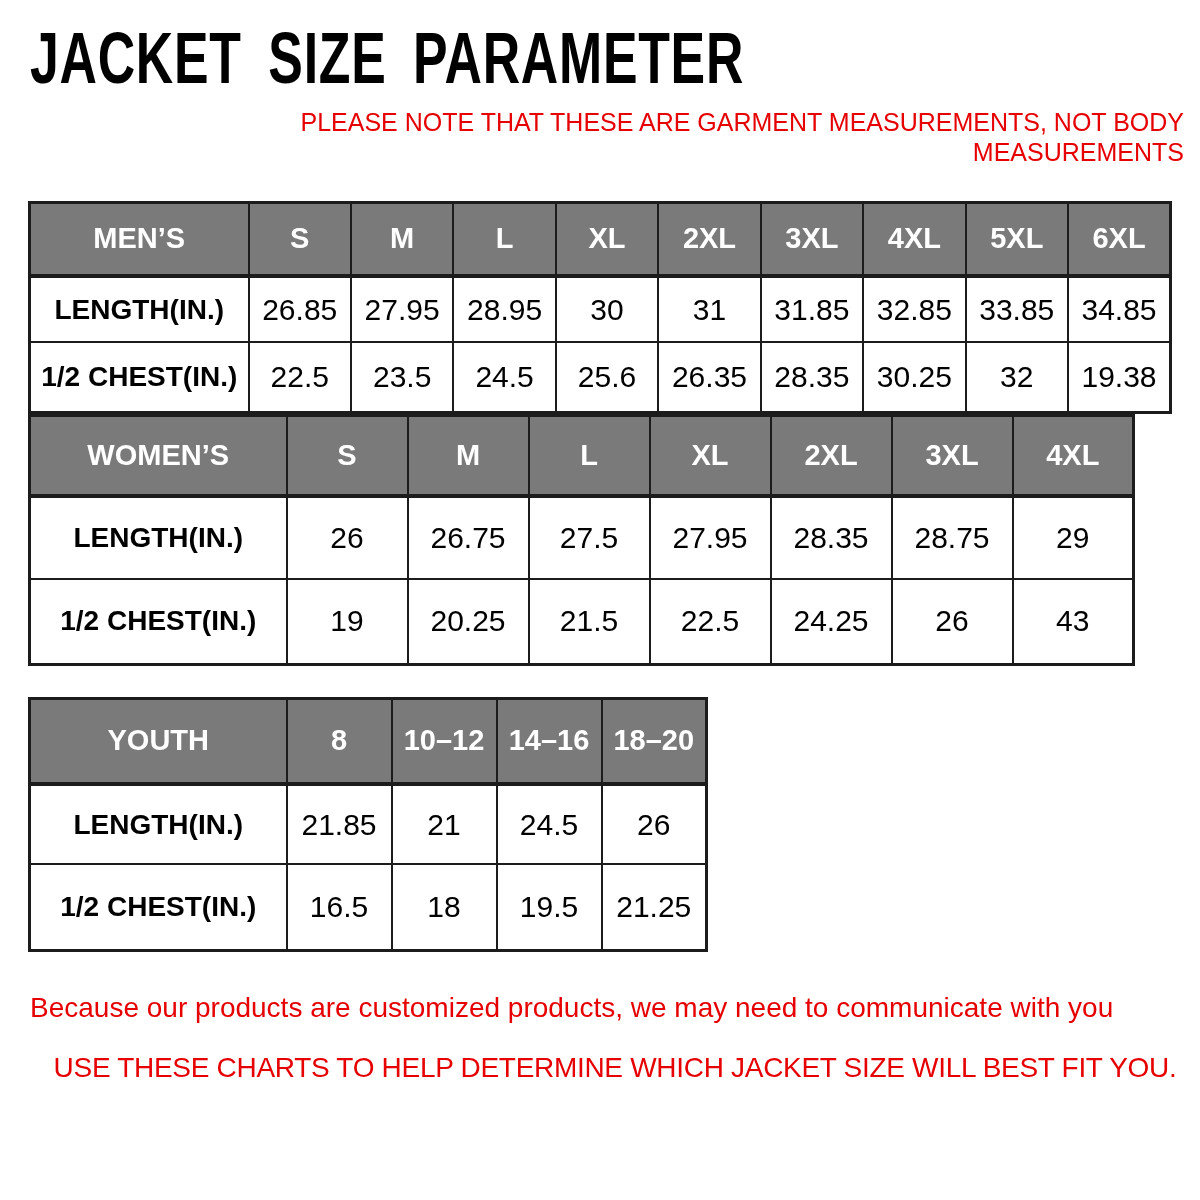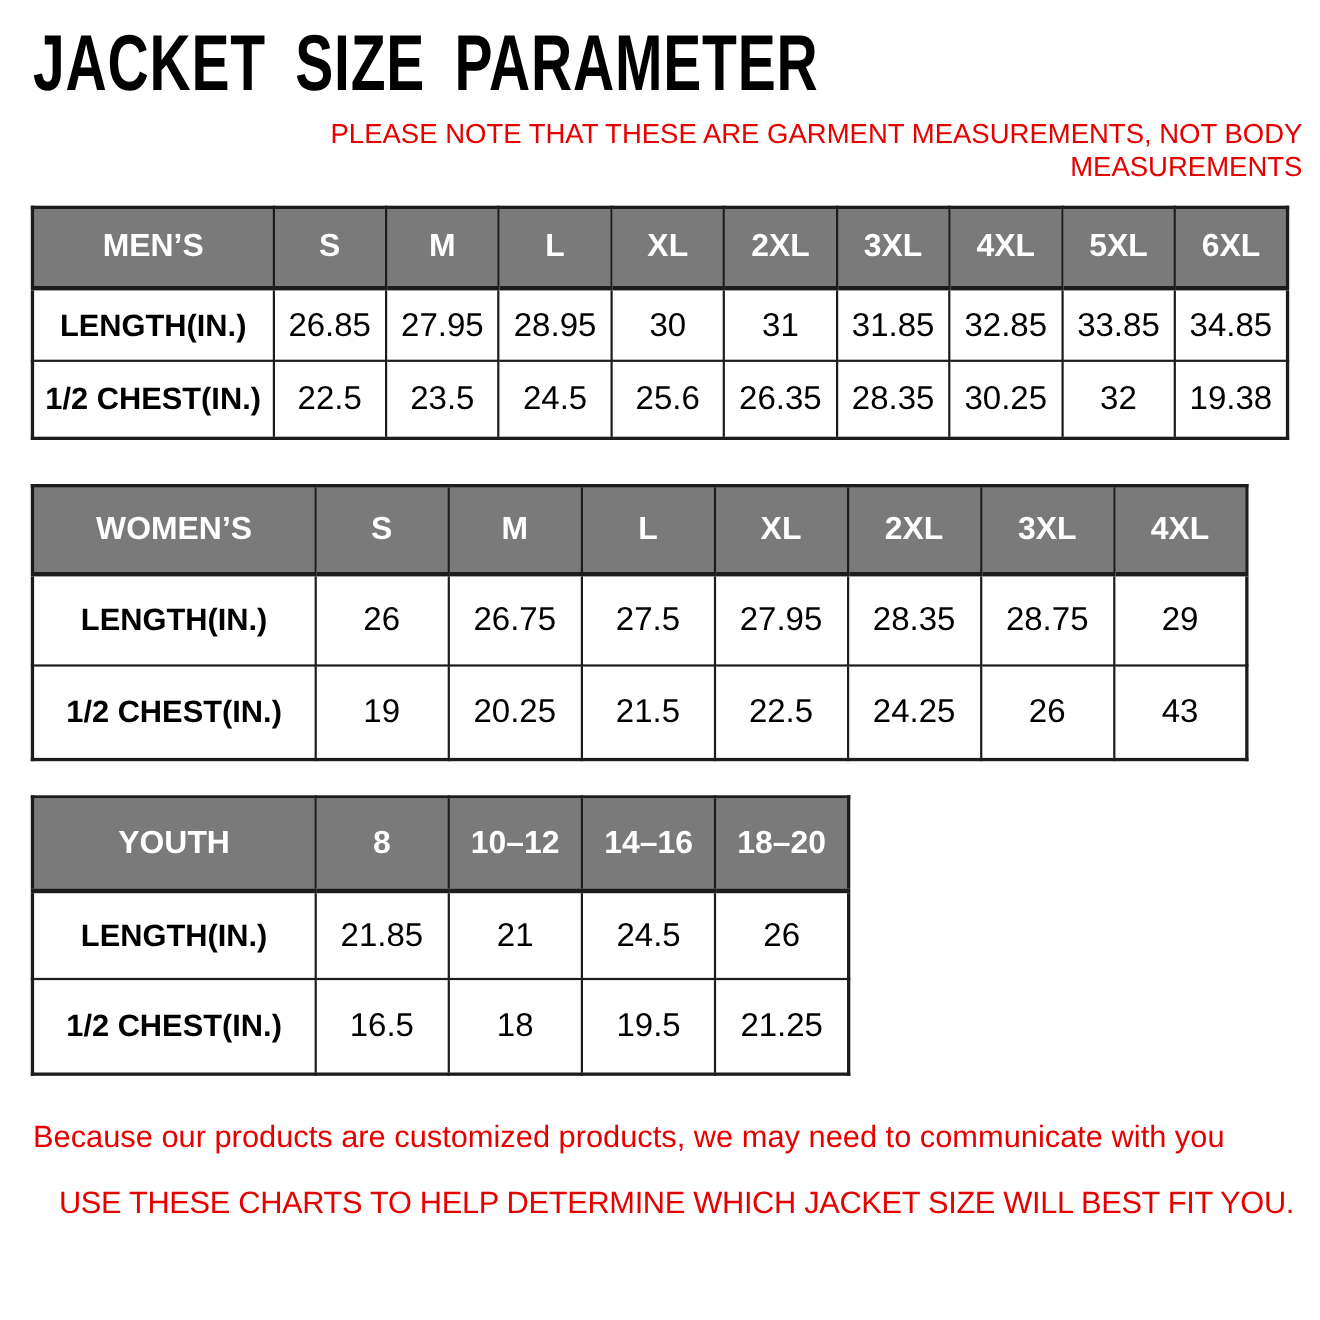--- a/index.html
+++ b/index.html
@@ -58,33 +58,33 @@
   tr.hdr td{
     background:var(--gray);
     color:#ffffff;
     font-weight:700;
     font-size:29px;
     border-bottom:4px solid var(--line);
   }
   td.lbl{font-weight:700;font-size:28px;}
   td.val{font-weight:400;font-size:30px;}
 
-  table.mens{width:1144px;margin-top:20px;padding-left:24px;}
+  table.mens{width:1144px;margin-top:34px;padding-left:24px;}
   table.mens col.c-label{width:219px;}
   table.mens tr.hdr td{height:74px;}
   table.mens tr.r1 td{height:66px;}
   table.mens tr.r2 td{height:70px;}
 
-  table.womens{width:1107px;margin-top:40px;}
+  table.womens{width:1107px;}
   table.womens col.c-label{width:257px;}
   table.womens tr.hdr td{height:81px;}
   table.womens tr.r1 td{height:83px;}
   table.womens tr.r2 td{height:85px;}
 
-  table.youth{width:745px;margin-top:31px;padding-left:36px;}
+  table.youth{width:680px;margin-top:31px;padding-left:36px;}
   table.youth col.c-label{width:257px;}
   table.youth tr.hdr td{height:86px;}
   table.youth tr.r1 td{height:80px;}
   table.youth tr.r2 td{height:86px;}
 
   
   .footer-para{
     margin:34px 0 0 30px;
     color:var(--red);
     font-size:28px;

